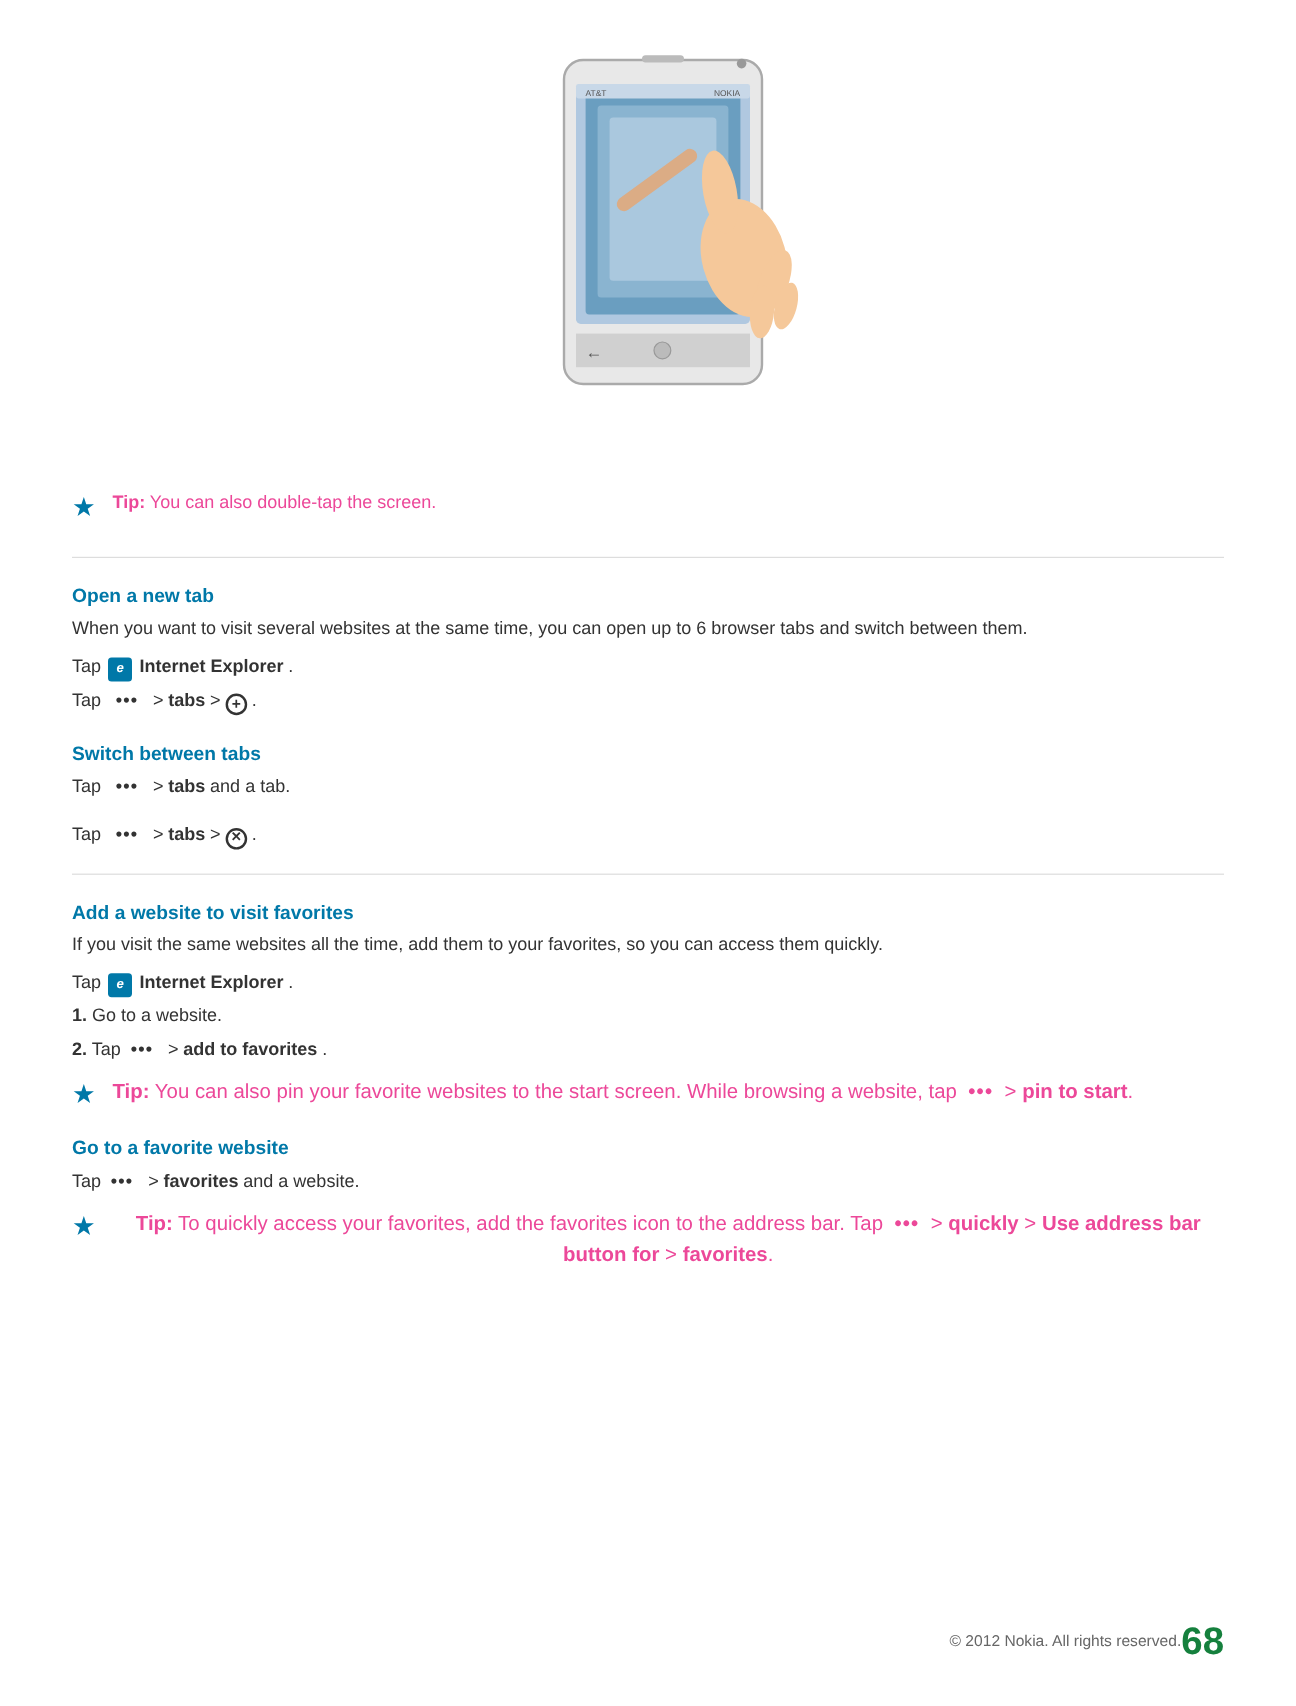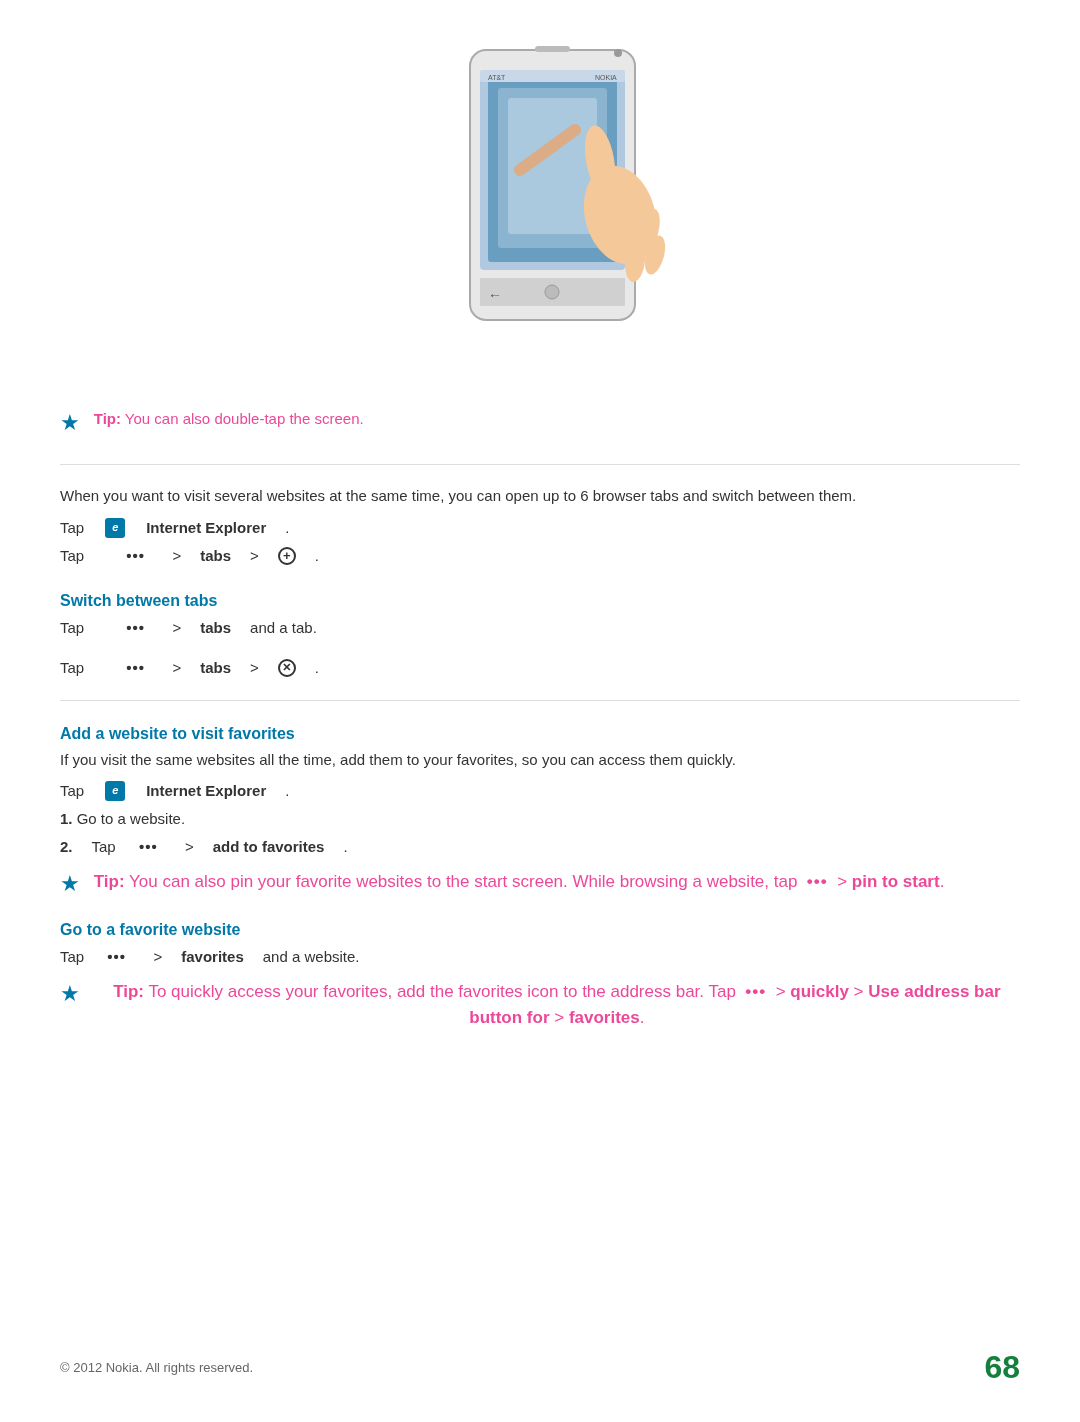--- a/index.html
+++ b/index.html
@@ -73,22 +73,22 @@
       margin-bottom: 8px;
       line-height: 1.5;
     }
 
     .instruction-line {
       font-size: 15px;
       color: #333;
       margin-bottom: 4px;
       line-height: 1.6;
       display: flex;
-      align-items: center;
-      gap: 19px;
+      align-items: flex-end;
+      gap: 4px;
       flex-wrap: wrap;
     }
 
     .instruction-line strong {
       font-weight: bold;
     }
 
     
     .ie-icon {
       display: inline-flex;
@@ -168,21 +168,21 @@
       font-weight: bold;
     }
 
     
     .footer {
       position: absolute;
       bottom: 36px;
       left: 60px;
       right: 60px;
       display: flex;
-      justify-content: space-between;
+      justify-content: flex-end;
       align-items: center;
     }
 
     .footer-copy {
       font-size: 13px;
       color: #666;
     }
 
     .footer-page {
       font-size: 32px;
@@ -243,20 +243,21 @@
   <div class="tip-block">
     <span class="star-icon">★</span>
     <span class="tip-text">
       <strong>Tip:</strong> <span>You can also double-tap the screen.</span>
     </span>
   </div>
 
   <div class="divider"></div>
 
   <div>
+    <div class="section-heading">Open a new tab</div>
     <div class="section-body">When you want to visit several websites at the same time, you can open up to 6 browser tabs and switch between them.</div>
 
     <div class="instruction-line">
       <span>Tap</span>
       <span class="ie-icon">e</span>
       <strong>Internet Explorer</strong>
         <span>.</span>
     </div>
 
     <div class="instruction-line">

